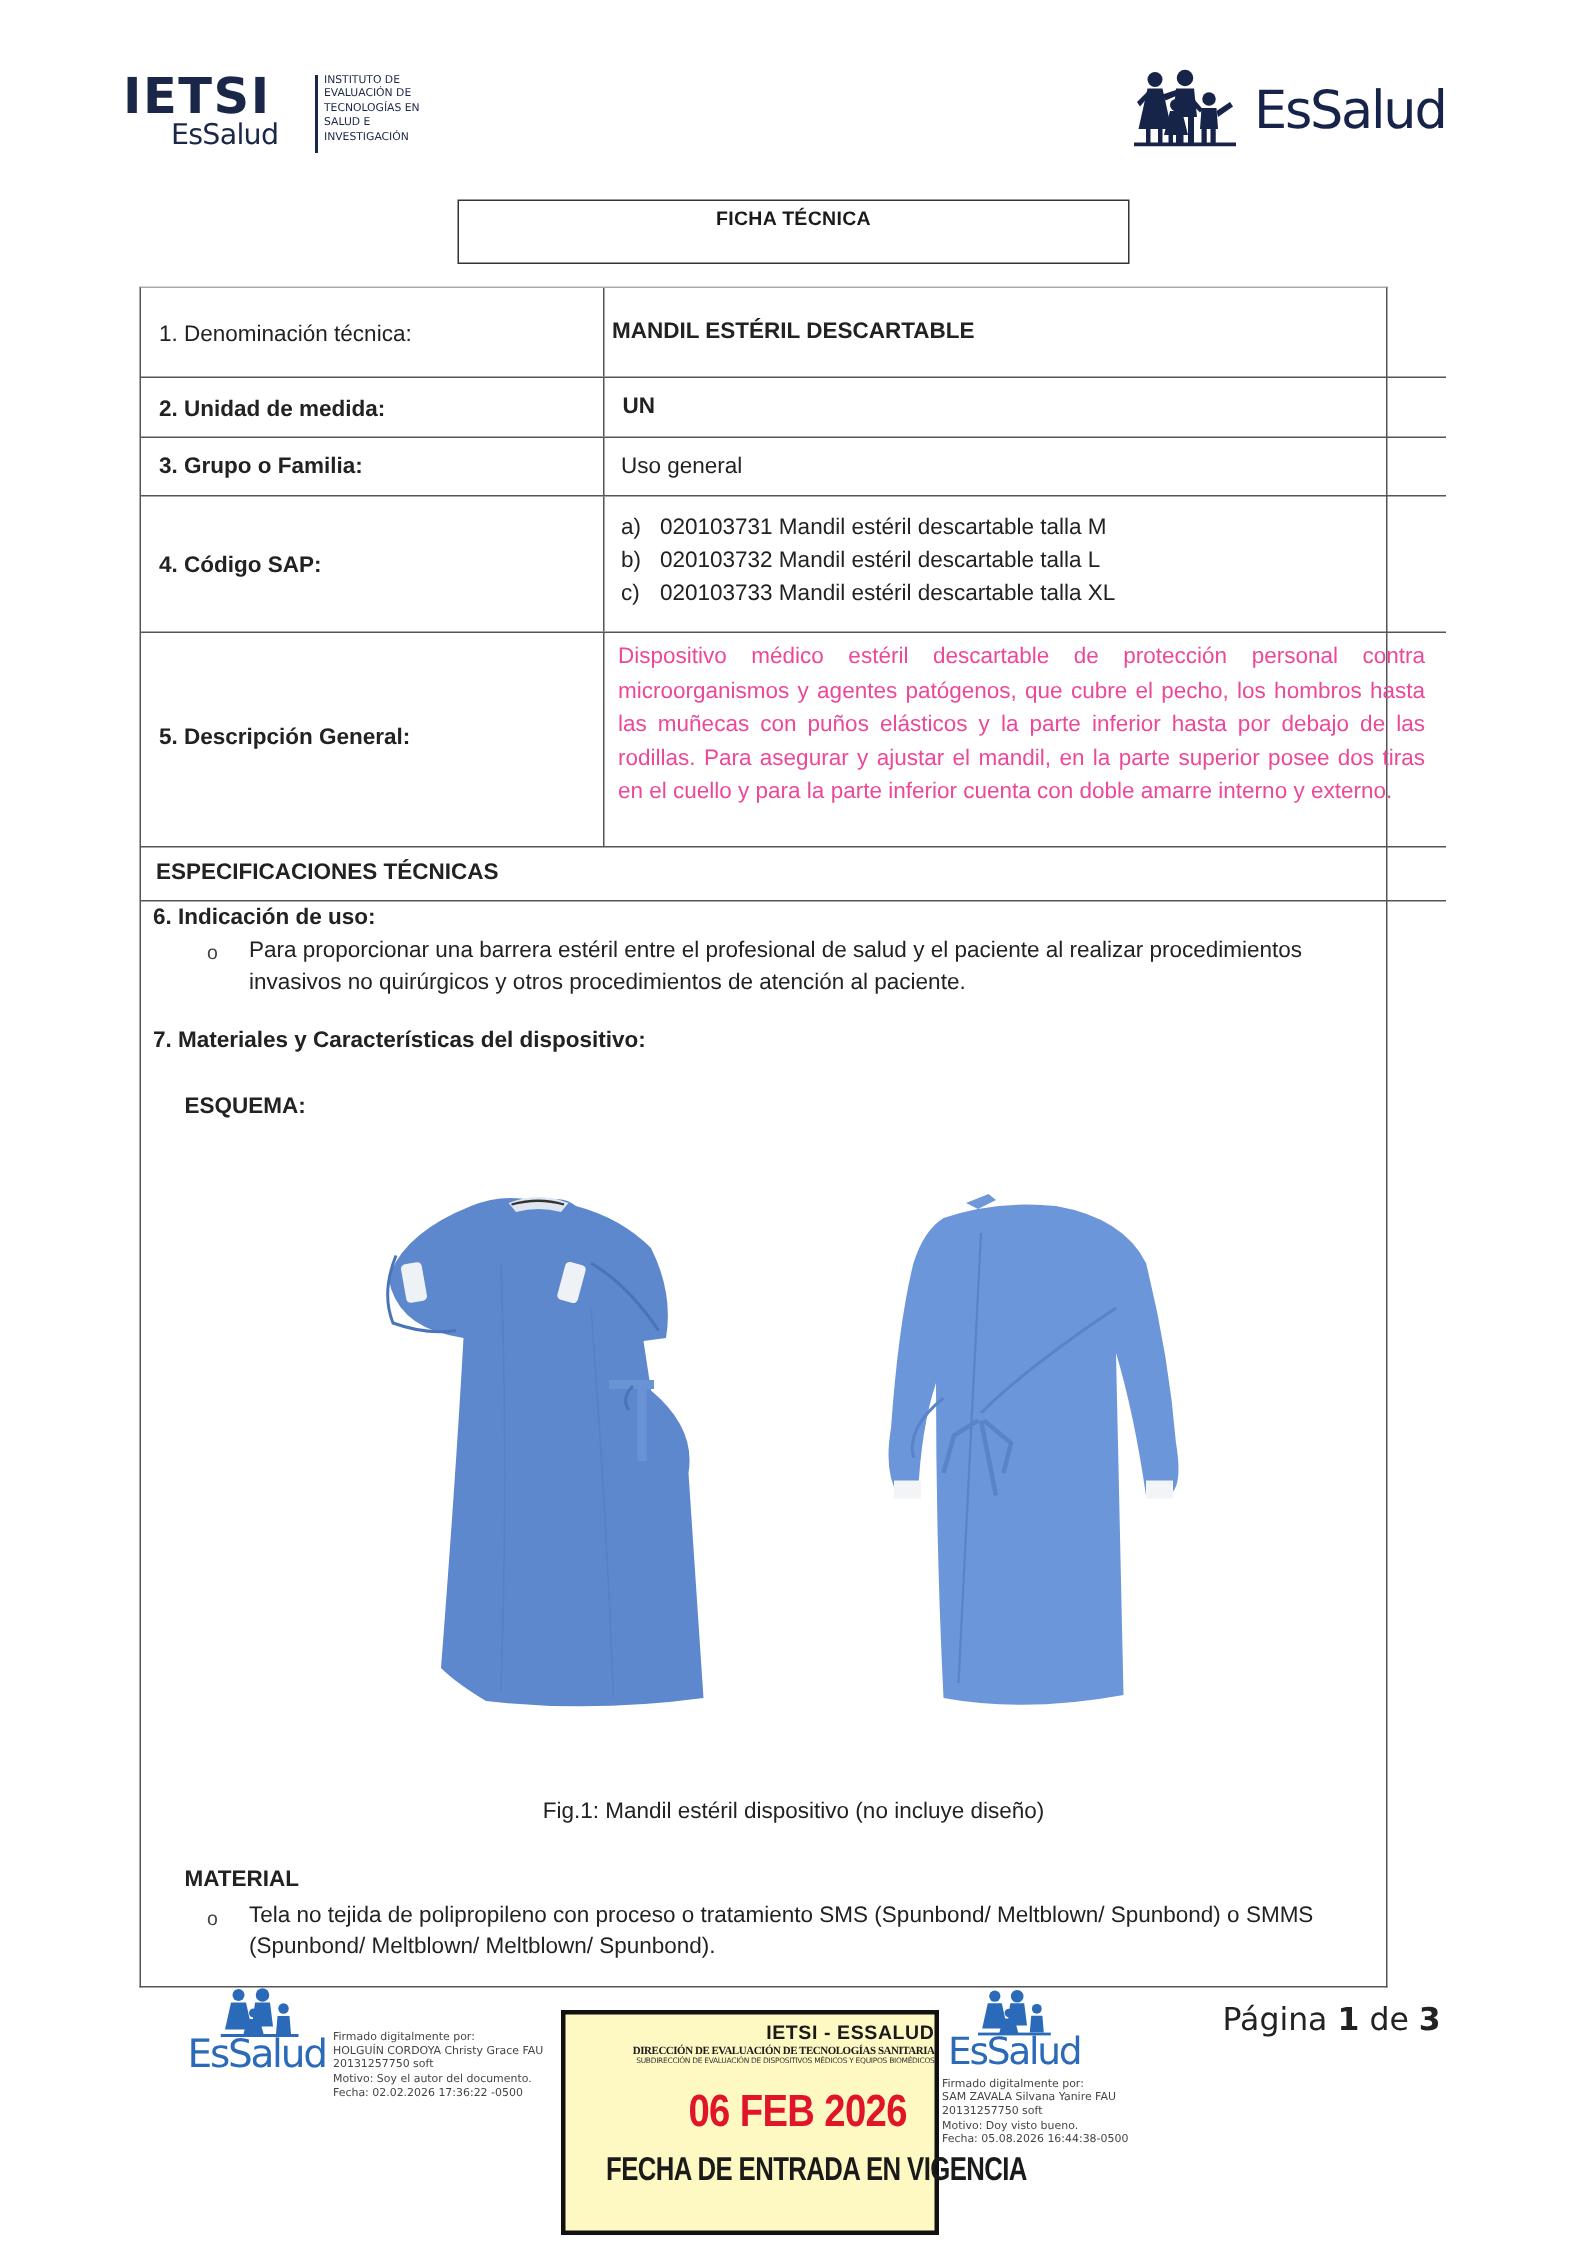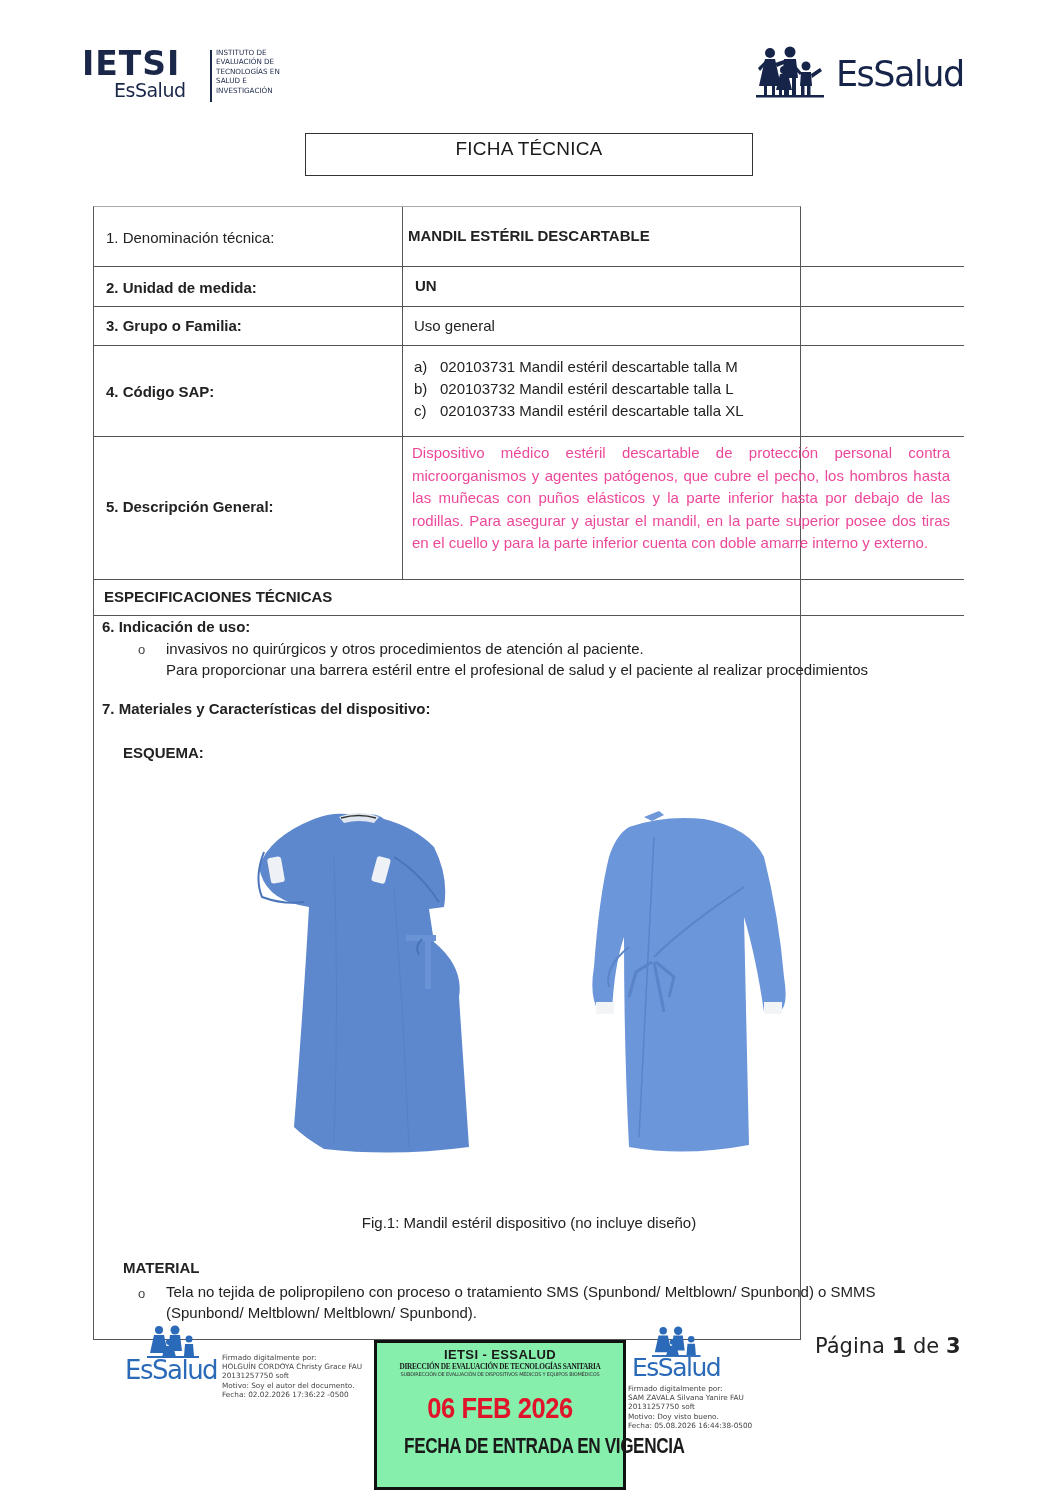--- a/index.html
+++ b/index.html
@@ -12,24 +12,24 @@
   .ietsi-sub { position: absolute; left: 32px; top: 33px; font-family: "DejaVu Sans", sans-serif; font-size: 19px; color: #1b2748; line-height: 22px; letter-spacing: -0.5px; }
   .ietsi-sep { position: absolute; left: 128px; top: 4px; width: 1.5px; height: 52px; background: #1b2748; }
   .ietsi-inst { position: absolute; left: 134px; top: 2px; font-size: 7.2px; line-height: 9.4px; color: #1b2748; text-transform: uppercase; font-family: "DejaVu Sans", sans-serif; }
 
   .essalud-logo { position: absolute; left: 756px; top: 46px; width: 230px; height: 56px; }
   .essalud-figs { position: absolute; left: 0; top: 0; width: 80px; height: 52px; }
   .essalud-text { position: absolute; left: 80px; top: 6px; font-family: "DejaVu Sans", sans-serif; font-size: 35px; color: #17244a; letter-spacing: -1.5px; line-height: 44px; }
 
   
   .title-box { position: absolute; left: 305px; top: 133px; width: 448px; height: 43px; border: 1px solid #333; text-align: center; }
-  .title-box span { display: block; font-size: 19px; font-weight: normal; margin-top: 4px; letter-spacing: 0.2px; }
-
-  
-  .main-table { position: absolute; left: 93px; top: 206px; width: 708px; height: 1134px; border: 1px solid #555; border-top: 1px solid #aaa; }
+  .title-box span { display: block; font-size: 13px; font-weight: bold; margin-top: 4px; letter-spacing: 0.2px; }
+
+  
+  .main-table { position: absolute; left: 93px; top: 191px; width: 832px; height: 1134px; border: 1px solid #555; border-top: 1px solid #aaa; }
   .row { position: absolute; left: 0; width: 870px; border-bottom: 1px solid #555; }
   .cell-l { position: absolute; left: 0; top: 0; bottom: 0; width: 309px; border-right: 1px solid #555; }
   .cell-r { position: absolute; left: 310px; top: 0; bottom: 0; right: 0; }
   .lbl { position: absolute; left: 12px; font-size: 15px; font-weight: bold; color: #222; }
   .lbl.normal-w { font-weight: normal; }
   .val { position: absolute; left: 12px; font-size: 15px; color: #222; }
   .val.bold { font-weight: bold; }
 
   .code-list { position: absolute; left: 19px; top: 13px; font-size: 15px; line-height: 22px; color: #222; }
   .code-list div span.letter { display: inline-block; width: 26px; }
@@ -42,21 +42,21 @@
   .sec.bold { font-weight: bold; }
   .bullet { position: absolute; font-size: 13px; color: #444; }
   .para { position: absolute; font-size: 15px; line-height: 21px; color: #222; }
 
   .figure-area { position: absolute; left: 150px; top: 590px; width: 580px; height: 375px; }
   .fig-caption { position: absolute; left: 0; width: 870px; text-align: center; font-size: 15px; color: #222; }
 
   
   .foot-essalud-left { position: absolute; left: 125px; top: 1325px; width: 95px; height: 85px; }
   .foot-sign-left { position: absolute; left: 222px; top: 1353px; font-size: 7.3px; line-height: 9.2px; color: #444; font-family: "DejaVu Sans", sans-serif; }
-  .stamp { position: absolute; left: 374px; top: 1340px; width: 252px; height: 150px; border: 3px solid #111; background: #86efac; text-align: center; }
+  .stamp { position: absolute; left: 374px; top: 1340px; width: 252px; height: 150px; border: 3px solid #111; background: #fef9c3; text-align: right; }
   .stamp-h1 { font-size: 13px; font-weight: bold; margin-top: 4px; letter-spacing: 0.4px; }
   .stamp-h2 { font-size: 7.3px; font-weight: bold; font-family: Liberation Serif, serif; margin-top: 0; letter-spacing: -0.3px; }
   .stamp-h3 { font-size: 5px; font-family: "DejaVu Sans", sans-serif; color: #333; letter-spacing: -0.2px; }
   .stamp-date { font-size: 30px; font-weight: bold; color: #e0152a; margin-top: 14px; letter-spacing: -0.5px; transform: scaleX(0.85); }
   .stamp-foot { font-size: 22px; font-weight: bold; margin-top: 8px; transform: scaleX(0.78); letter-spacing: -0.5px; white-space: nowrap; }
 
   .foot-essalud-right { position: absolute; left: 630px; top: 1325px; width: 100px; height: 60px; }
   .foot-sign-right { position: absolute; left: 628px; top: 1384px; font-size: 7.3px; line-height: 9.2px; color: #444; font-family: "DejaVu Sans", sans-serif; }
   .page-num { position: absolute; left: 815px; top: 1334px; font-size: 21px; color: #222; font-family: "DejaVu Sans", sans-serif; }
   .page-num b { font-weight: bold; }
@@ -161,22 +161,22 @@
     </div>
   </div>
 
   <div class="row" style="top:373px; height:36px;">
     <div class="spec-head">ESPECIFICACIONES TÉCNICAS</div>
   </div>
 
   <div class="sec bold" style="left:8px; top:411px;">6.  Indicación de uso:</div>
   <div class="bullet" style="left:44px; top:435px;">o</div>
   <div class="para" style="left:72px; top:431px; width:800px;">
+    <div>Para proporcionar una barrera estéril entre el profesional de salud y el paciente al realizar procedimientos</div>
     <div>invasivos no quirúrgicos y otros procedimientos de atención al paciente.</div>
-    <div>Para proporcionar una barrera estéril entre el profesional de salud y el paciente al realizar procedimientos</div>
   </div>
 
   <div class="sec bold" style="left:8px; top:493px;">7.  Materiales y Características del dispositivo:</div>
   <div class="sec bold" style="left:29px; top:537px;">ESQUEMA:</div>
 
   <svg class="figure-area" viewBox="0 0 580 375">
 
     <g>
       <path d="M70 22 Q90 14 110 18 L120 20 Q130 14 140 22 Q170 30 190 50 Q205 80 200 110 L185 112 L190 145 Q220 170 215 200 L225 350 Q150 360 80 352 Q60 340 50 330 Q60 200 65 110 L55 108 Q20 100 15 70 Q25 40 70 22 Z" fill="#5e88cd"></path>
       <path d="M95 20 Q115 12 135 20 L130 26 Q115 22 100 26 Z" fill="#dfe6ef"></path>

